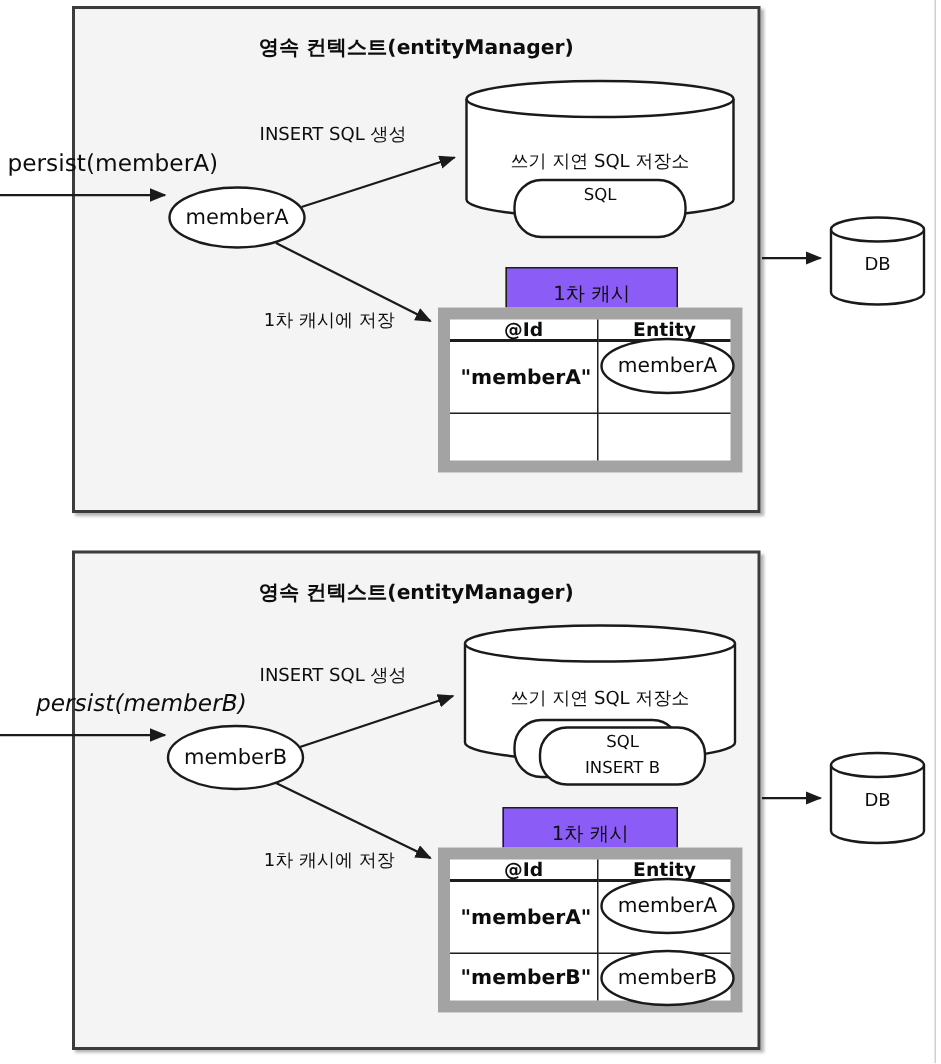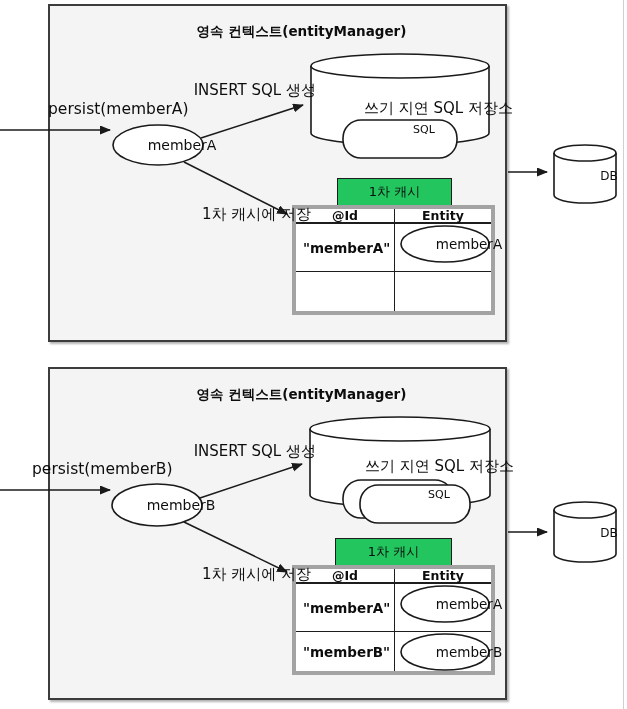--- a/index.html
+++ b/index.html
@@ -8,39 +8,39 @@
     font-family:"DejaVu Sans","Liberation Sans",sans-serif;color:#0d0d0d;
   }
   .edge-line{position:absolute;left:623px;top:0;width:1px;height:709px;background:#d0d0d0;z-index:0;}
   .panel{
     position:absolute;left:48px;width:459px;background:#f4f4f4;
     border:2px solid #3c3c3c;box-sizing:border-box;z-index:1;
     box-shadow:2px 2px 2px rgba(0,0,0,0.30);
   }
   .panel-top{top:4px;height:338px;}
   .panel-bottom{top:367px;height:333px;}
-  .box{position:absolute;background:#22c55e;border:1.5px solid #1d1d1d;box-sizing:border-box;z-index:2;
-       display:flex;align-items:center;justify-content:center;font-size:13px;}
-  .dtable{position:absolute;background:#fff;border:4px solid #a3a3a3;box-sizing:border-box;z-index:2;
+  .box{position:absolute;background:#8b5cf6;border:1.5px solid #1d1d1d;box-sizing:border-box;z-index:2;
+       display:flex;align-items:flex-end;justify-content:center;font-size:13px;}
+  .dtable{position:absolute;background:#fff;border:8px solid #a3a3a3;box-sizing:border-box;z-index:2;
           display:grid;grid-template-columns:99px 1fr;grid-template-rows:15px 48px 1fr;}
   .cell{box-sizing:border-box;display:flex;align-items:center;}
   .th{justify-content:center;font-weight:bold;font-size:12.5px;border-bottom:2px solid #1d1d1d;}
   .col1{border-right:1.5px solid #1d1d1d;}
   .rowline{border-bottom:1.5px solid #1d1d1d;}
   .td-id{padding-left:7px;font-weight:bold;font-size:13.5px;}
   svg.shapes{position:absolute;left:0;top:0;z-index:3;pointer-events:none;}
   .shape{fill:#ffffff;stroke:#1a1a1a;stroke-width:1.6;}
   .fillonly{fill:#ffffff;stroke:none;}
   .strokeonly{fill:none;stroke:#1a1a1a;stroke-width:1.6;}
   .arrow{stroke:#1a1a1a;stroke-width:1.5;fill:none;}
-  .lbl{position:absolute;z-index:4;white-space:nowrap;padding-left:24px;}
+  .lbl{position:absolute;z-index:4;white-space:nowrap;}
   .c{text-align:center;}
   .t-title{font-weight:bold;font-size:13.5px;}
   .t-persist{font-size:15.5px;}
-  .t-flow{font-size:15px;text-align:right;}
+  .t-flow{font-size:12px;}
   .t-node{font-size:14px;}
   .t-sql{font-size:11px;line-height:17px;text-align:center;}
   .t-db{font-size:12px;}
   .t-ent{font-size:13.5px;}
 </style>
 </head>
 <body>
 
 <div class="canvas">
 
@@ -120,37 +120,38 @@
       <ellipse class="shape" cx="585" cy="510" rx="31" ry="8"></ellipse>
     </g>
 
     <line class="arrow" x1="0" y1="490" x2="110" y2="490" marker-end="url(#ah)"></line>
     <line class="arrow" x1="200" y1="498" x2="302" y2="464" marker-end="url(#ah)"></line>
     <line class="arrow" x1="184" y1="522" x2="287" y2="572" marker-end="url(#ah)"></line>
     <line class="arrow" x1="508" y1="532" x2="547" y2="532" marker-end="url(#ah)"></line>
   </svg>
 
   <div class="lbl t-title c" style="left:48px;top:23px;width:459px;">영속 컨텍스트(entityManager)</div>
-  <div class="lbl t-persist" style="left:24px;top:100px;">persist(memberA)</div>
+  <div class="lbl t-persist" style="left:5px;top:100px;">persist(memberA)</div>
   <div class="lbl t-flow c" style="left:152px;top:81px;width:140px;">INSERT SQL 생성</div>
   <div class="lbl t-node c" style="left:113px;top:137px;width:90px;">memberA</div>
   <div class="lbl t-flow c" style="left:311px;top:99px;width:178px;">쓰기 지연 SQL 저장소</div>
   <div class="lbl t-sql" style="left:343px;top:121px;width:114px;">
     <div>SQL</div>
   </div>
   <div class="lbl t-flow c" style="left:152px;top:205px;width:135px;">1차 캐시에 저장</div>
   <div class="lbl t-ent c" style="left:400px;top:236px;width:90px;">memberA</div>
   <div class="lbl t-db c" style="left:554px;top:169px;width:62px;">DB</div>
 
   <div class="lbl t-title c" style="left:48px;top:386px;width:459px;">영속 컨텍스트(entityManager)</div>
-  <div class="lbl t-persist" style="left:8px;top:460px;">persist(memberB)</div>
+  <div class="lbl t-persist" style="left:24px;top:460px;font-style:italic;">persist(memberB)</div>
   <div class="lbl t-flow c" style="left:152px;top:442px;width:140px;">INSERT SQL 생성</div>
   <div class="lbl t-node c" style="left:112px;top:497px;width:90px;">memberB</div>
   <div class="lbl t-flow c" style="left:310px;top:457px;width:180px;">쓰기 지연 SQL 저장소</div>
   <div class="lbl t-sql" style="left:360px;top:486px;width:110px;">
     <div>SQL</div>
+    <div>INSERT B</div>
   </div>
   <div class="lbl t-flow c" style="left:152px;top:565px;width:135px;">1차 캐시에 저장</div>
   <div class="lbl t-ent c" style="left:400px;top:596px;width:90px;">memberA</div>
   <div class="lbl t-ent c" style="left:400px;top:644px;width:90px;">memberB</div>
   <div class="lbl t-db c" style="left:554px;top:526px;width:62px;">DB</div>
 
 </div>
 
 </body></html>

